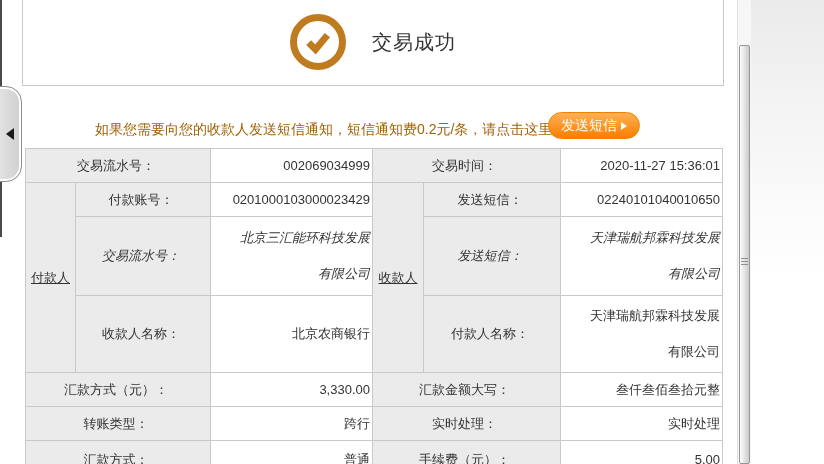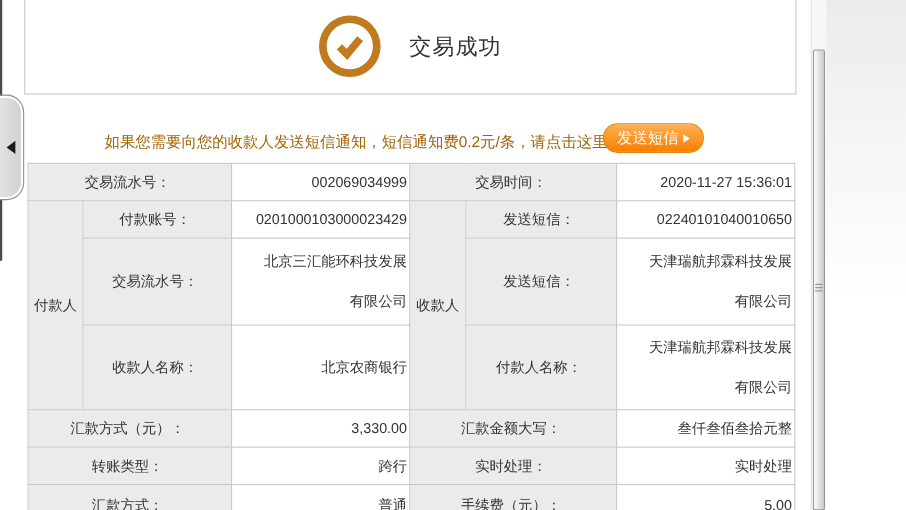--- a/index.html
+++ b/index.html
@@ -54,25 +54,25 @@
     border-left:6px solid #fff;
   }
   
   table.info{
     position:absolute;left:25px;top:148px;width:697px;
     border-collapse:collapse;table-layout:fixed;
     font-size:13px;color:#333;
   }
   table.info td{border:1px solid #c9c9c9;overflow:hidden;}
   td.lab{background:#ebebeb;text-align:center;padding:2px 6px 2px 2px;}
-  td.grp{background:#ebebeb;text-align:center;padding:0;}
+  td.grp{background:#ebebeb;text-align:center;padding:0;text-decoration:underline;}
   td.val{background:#fff;text-align:right;padding:2px 2px 2px 19px;}
   td.tall{line-height:36px;}
   tr.r30 td{height:29px;}
-  tr.r75 td{height:74px;}
+  tr.r75 td{height:74px;font-style:italic;}
   tr.r47 td{height:46px;}
   tr.r34 td{height:33px;}
   
   .vscroll{
     position:absolute;left:737px;top:0;width:14px;height:464px;
     background:#f7f7f7;border-left:1px solid #e3e3e3;box-sizing:border-box;
   }
   .vthumb{
     position:absolute;left:1px;top:45px;width:11px;height:419px;
     background:linear-gradient(to right,#fdfdfd,#cbcbcb);

